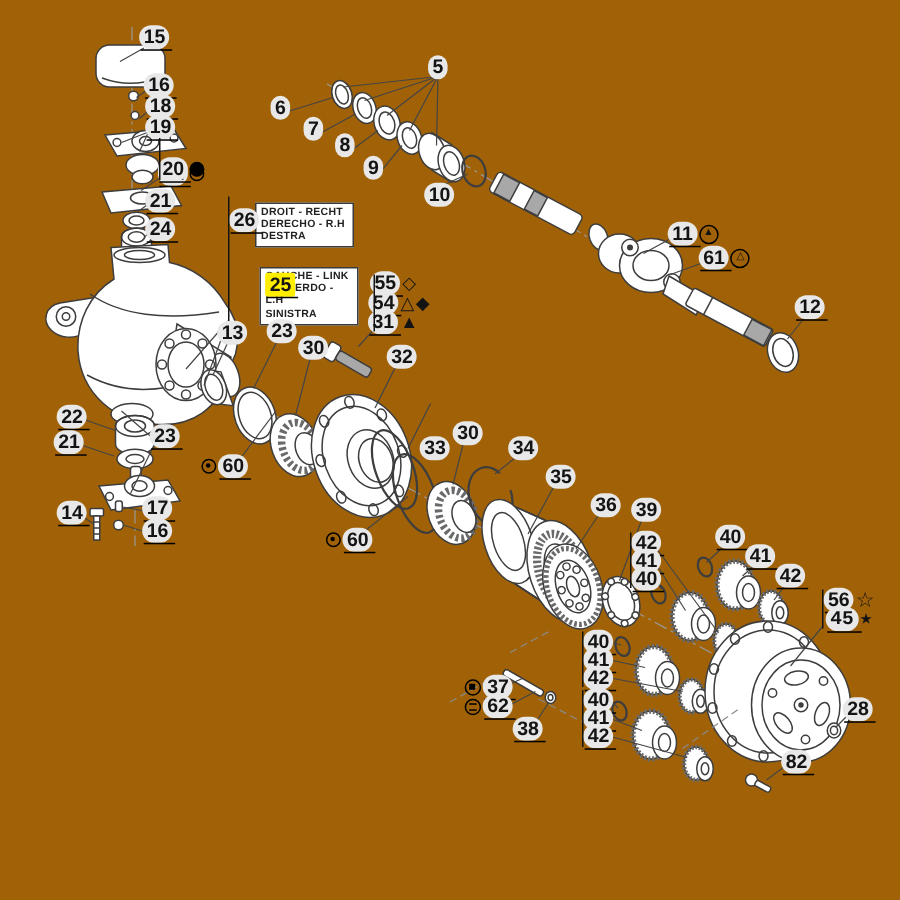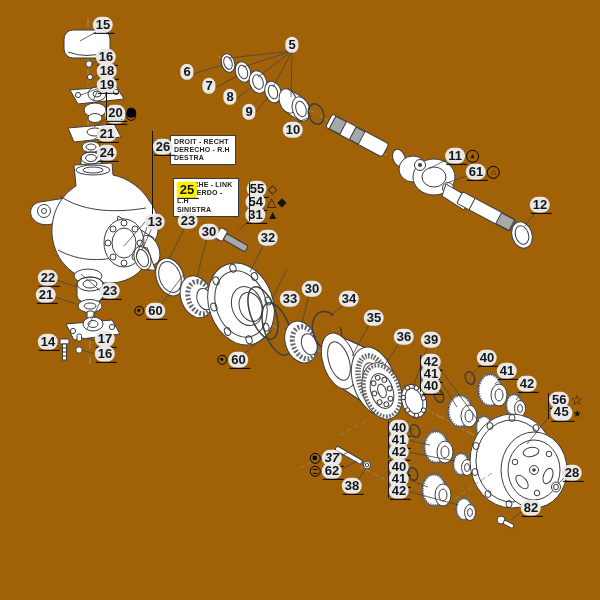--- a/index.html
+++ b/index.html
@@ -582,21 +582,21 @@
       </div>
       <div class="plabel" style="left: 399px; top: 467px;">
         <span class="num u">40</span>
       </div>
       <div class="plabel" style="left: 399px; top: 479px;">
         <span class="num u">41</span>
       </div>
       <div class="plabel" style="left: 399px; top: 491px;">
         <span class="num u">42</span>
       </div>
-      <div class="plabel" style="left: 326px; top: 458px; font-style: italic;">
+      <div class="plabel" style="left: 326px; top: 458px;">
         <span class="mk mk-sq-circled"></span>
         <span class="num u">37</span>
       </div>
       <div class="plabel" style="left: 326px; top: 471px;">
         <span class="mk mk-stripes-circled"></span>
         <span class="num u">62</span>
       </div>
       <div class="plabel" style="left: 352px; top: 486px;">
         <span class="num u">38</span>
       </div>

